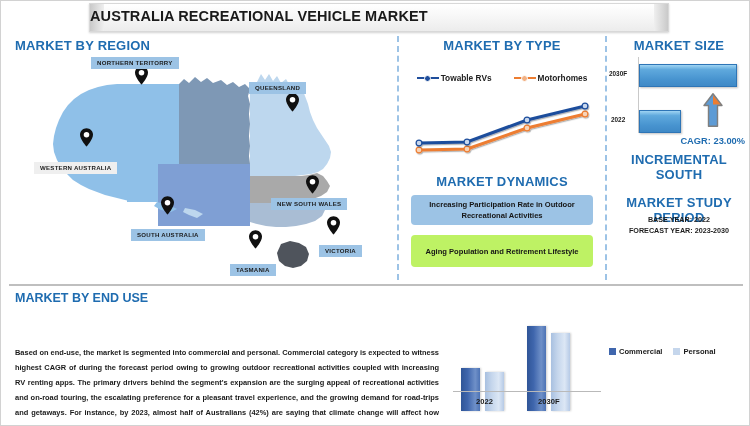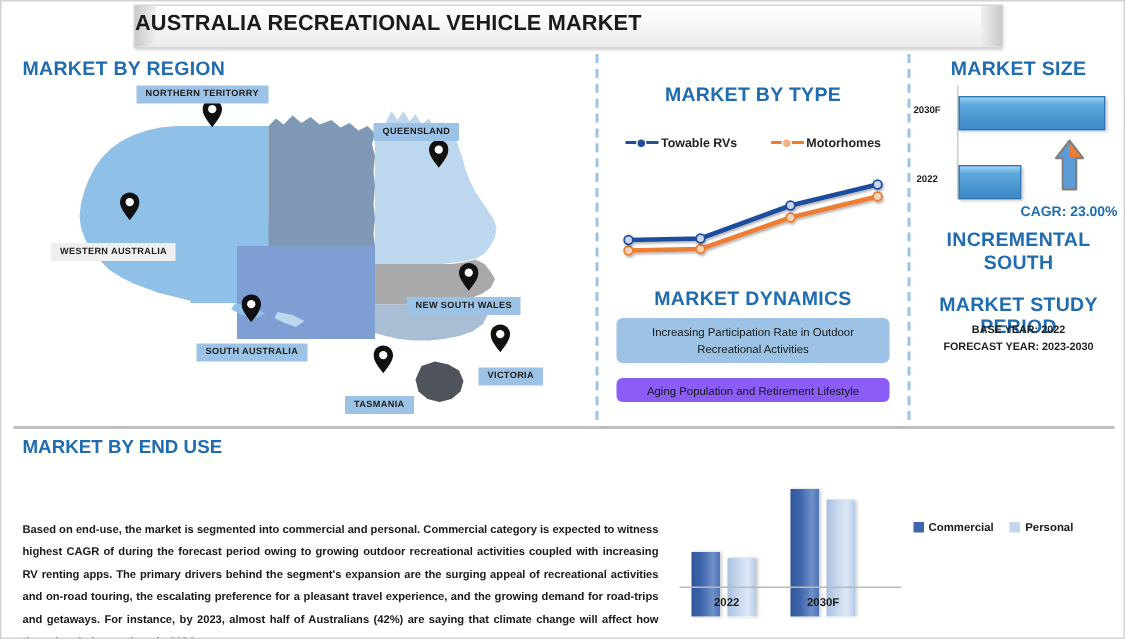--- a/index.html
+++ b/index.html
@@ -35,38 +35,38 @@
 
   .maplabel{position:absolute;font-size:6.1px;font-weight:bold;color:#1b1b1b;
      letter-spacing:.25px;padding:3px 6px;white-space:nowrap;line-height:1;}
   .maplabel.blue{background:#9cc3e5;}
   .maplabel.grey{background:#efefef;}
 
   .pin{position:absolute;width:13px;height:19px;}
 
   
   .type-title{position:absolute;left:0;right:0;top:6px;text-align:center;}
-  .type-col{position:absolute;left:398px;top:17px;width:206px;height:251px;}
+  .type-col{position:absolute;left:398px;top:0;width:206px;height:251px;}
   .legend-row{position:absolute;top:41px;left:0;right:0;display:flex;
      justify-content:center;gap:22px;align-items:flex-end;}
   .lg{display:flex;align-items:center;gap:2px;font-size:8.3px;font-weight:bold;color:#222;}
   .lg .marker{position:relative;width:22px;height:8px;}
   .lg .marker i{position:absolute;left:0;top:3px;width:22px;height:2.4px;display:block;}
   .lg .marker b{position:absolute;left:7px;top:1px;width:7px;height:7px;border-radius:50%;
       border:1.4px solid #fff;box-sizing:border-box;}
   .linechart{position:absolute;left:8px;top:66px;width:190px;height:66px;}
 
   
   .dyn-title{position:absolute;left:0;right:0;top:142px;text-align:center;}
   .dyn-box{position:absolute;left:12px;width:182px;border-radius:4px;
-     font-size:7.6px;font-weight:normal;color:#161616;line-height:1.45;
+     font-size:7.6px;font-weight:bold;color:#161616;line-height:1.45;
      display:flex;align-items:center;justify-content:center;text-align:center;padding:0 6px;
      box-sizing:border-box;}
   .dyn-box.b1{top:163px;height:30px;background:#9cc3e5;}
-  .dyn-box.b2{top:203px;height:16px;background:#8b5cf6;}
+  .dyn-box.b2{top:203px;height:32px;background:#bef264;}
 
   
   .size-col{position:absolute;left:606px;top:0;width:144px;height:251px;}
   .size-title{position:absolute;left:0;right:0;top:6px;text-align:center;}
   .axisline{position:absolute;left:31px;top:25px;width:1.4px;height:76px;background:#c9c9c9;}
   .sbar{position:absolute;height:23px;border:1px solid #2e75b6;box-sizing:border-box;
      background:linear-gradient(180deg,#9fd4f3 0%,#5fa9dd 22%,#4793cf 70%,#3f89c6 100%);
      box-shadow:1px 1px 2px rgba(0,0,0,.25);}
   .sbar-label{position:absolute;font-size:6.4px;font-weight:bold;color:#1b1b1b;}
   .arrow-up{position:absolute;left:95px;top:60px;width:22px;height:36px;}

